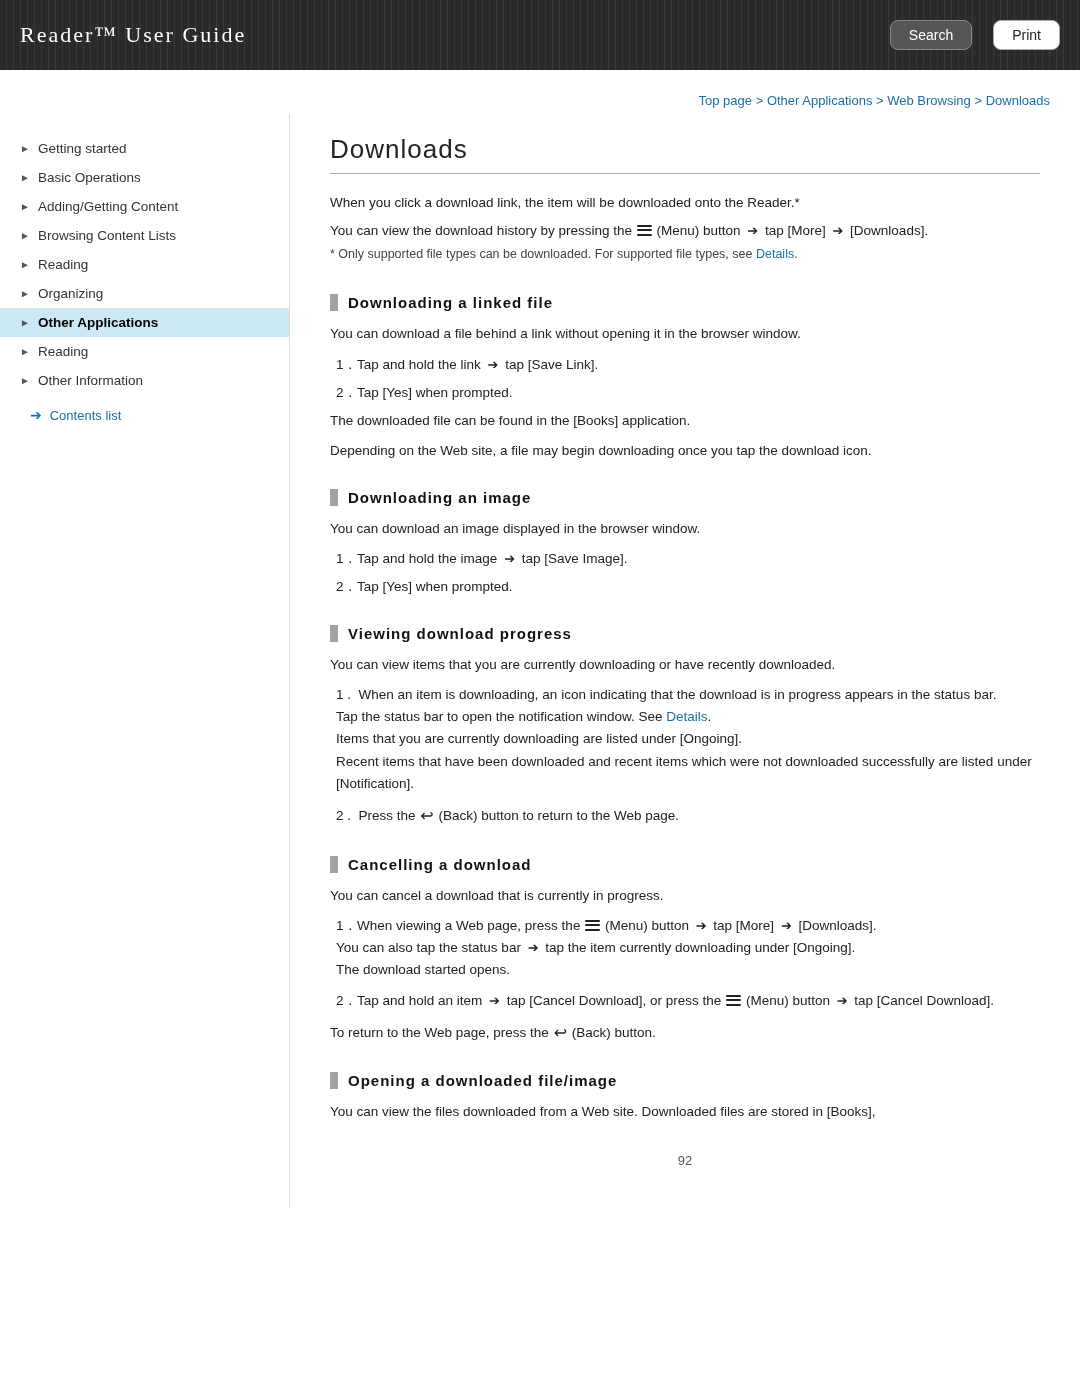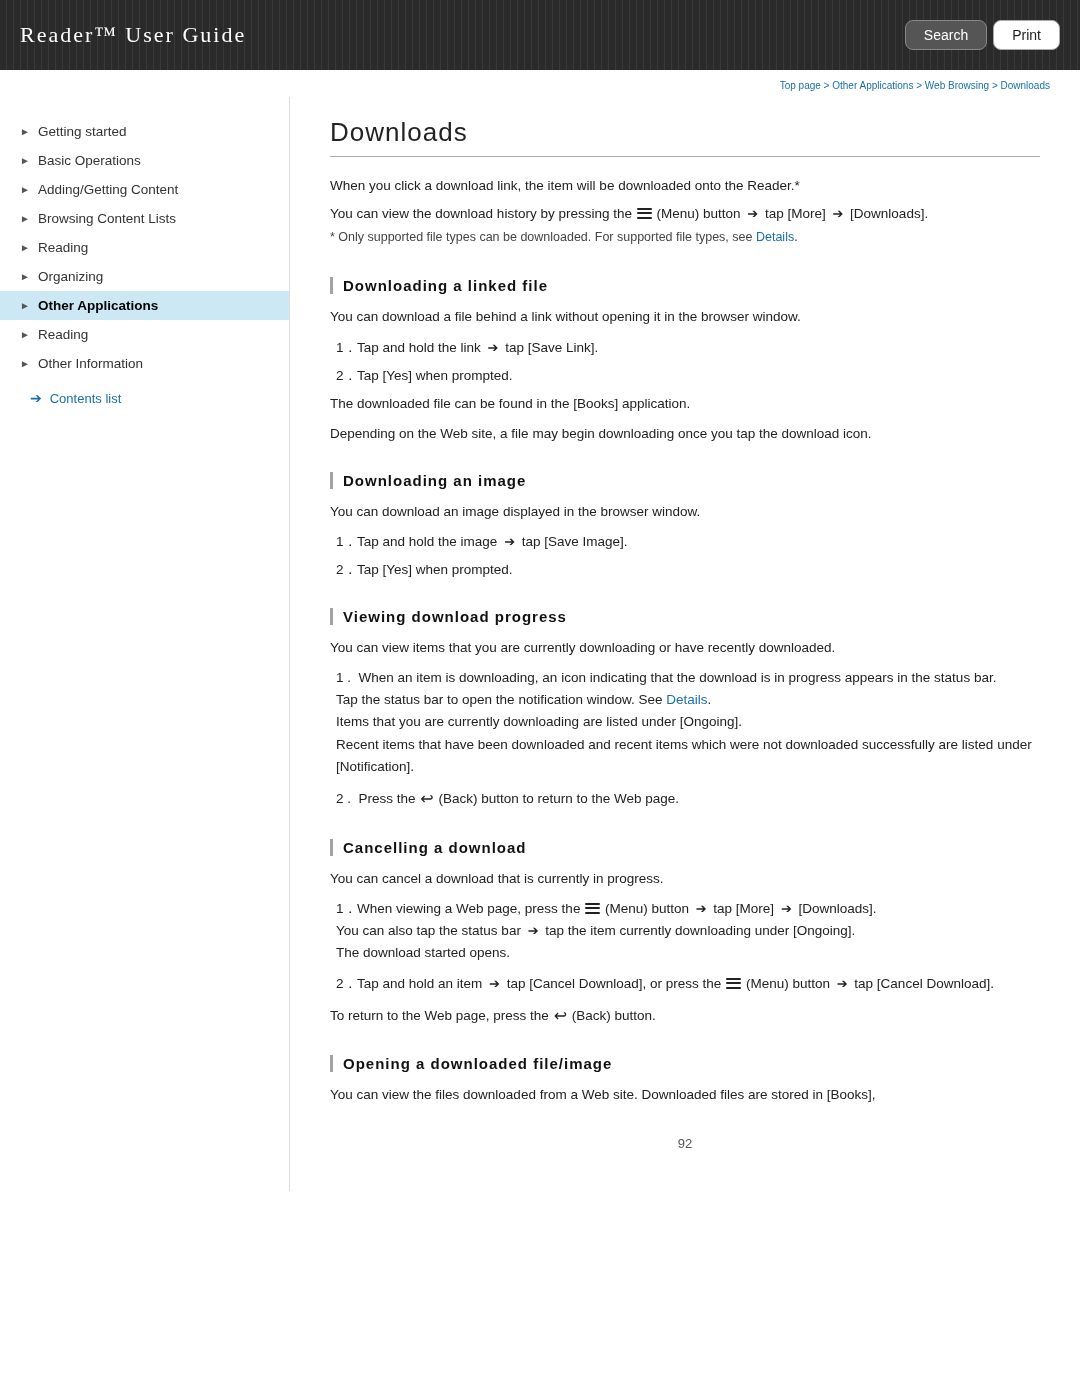--- a/index.html
+++ b/index.html
@@ -45,29 +45,31 @@
       border: 1px solid #888;
       padding: 6px 18px;
       font-size: 14px;
       cursor: pointer;
       border-radius: 8px;
     }
     .header-btn.print-btn {
       background: #fff;
       color: #222;
       border: 1px solid #aaa;
+      margin-left: 15px;
     }
 
     
     .breadcrumb {
       text-align: right;
       padding: 10px 30px 6px 30px;
-      font-size: 10px;
+      font-size: 13px;
       color: #1a6fa8;
       border-bottom: none;
+      margin-top: 13px;
     }
     .breadcrumb a {
       color: #1a6fa8;
       text-decoration: none;
     }
     .breadcrumb span { color: #1a6fa8; }
 
     
     .layout {
       display: flex;
@@ -141,21 +143,21 @@
     .note-text a { color: #1a6fa8; text-decoration: none; }
 
     
     .section {
       margin-bottom: 26px;
     }
     .section-title {
       font-size: 15px;
       font-weight: bold;
       letter-spacing: 1px;
-      border-left: 3px solid #a3a3a3;
+      border-left: 8px solid #a3a3a3;
       padding-left: 10px;
       margin-bottom: 12px;
       color: #111;
     }
     .section-body {
       font-size: 13.5px;
       line-height: 1.65;
     }
     .section-body p {
       margin-bottom: 8px;

